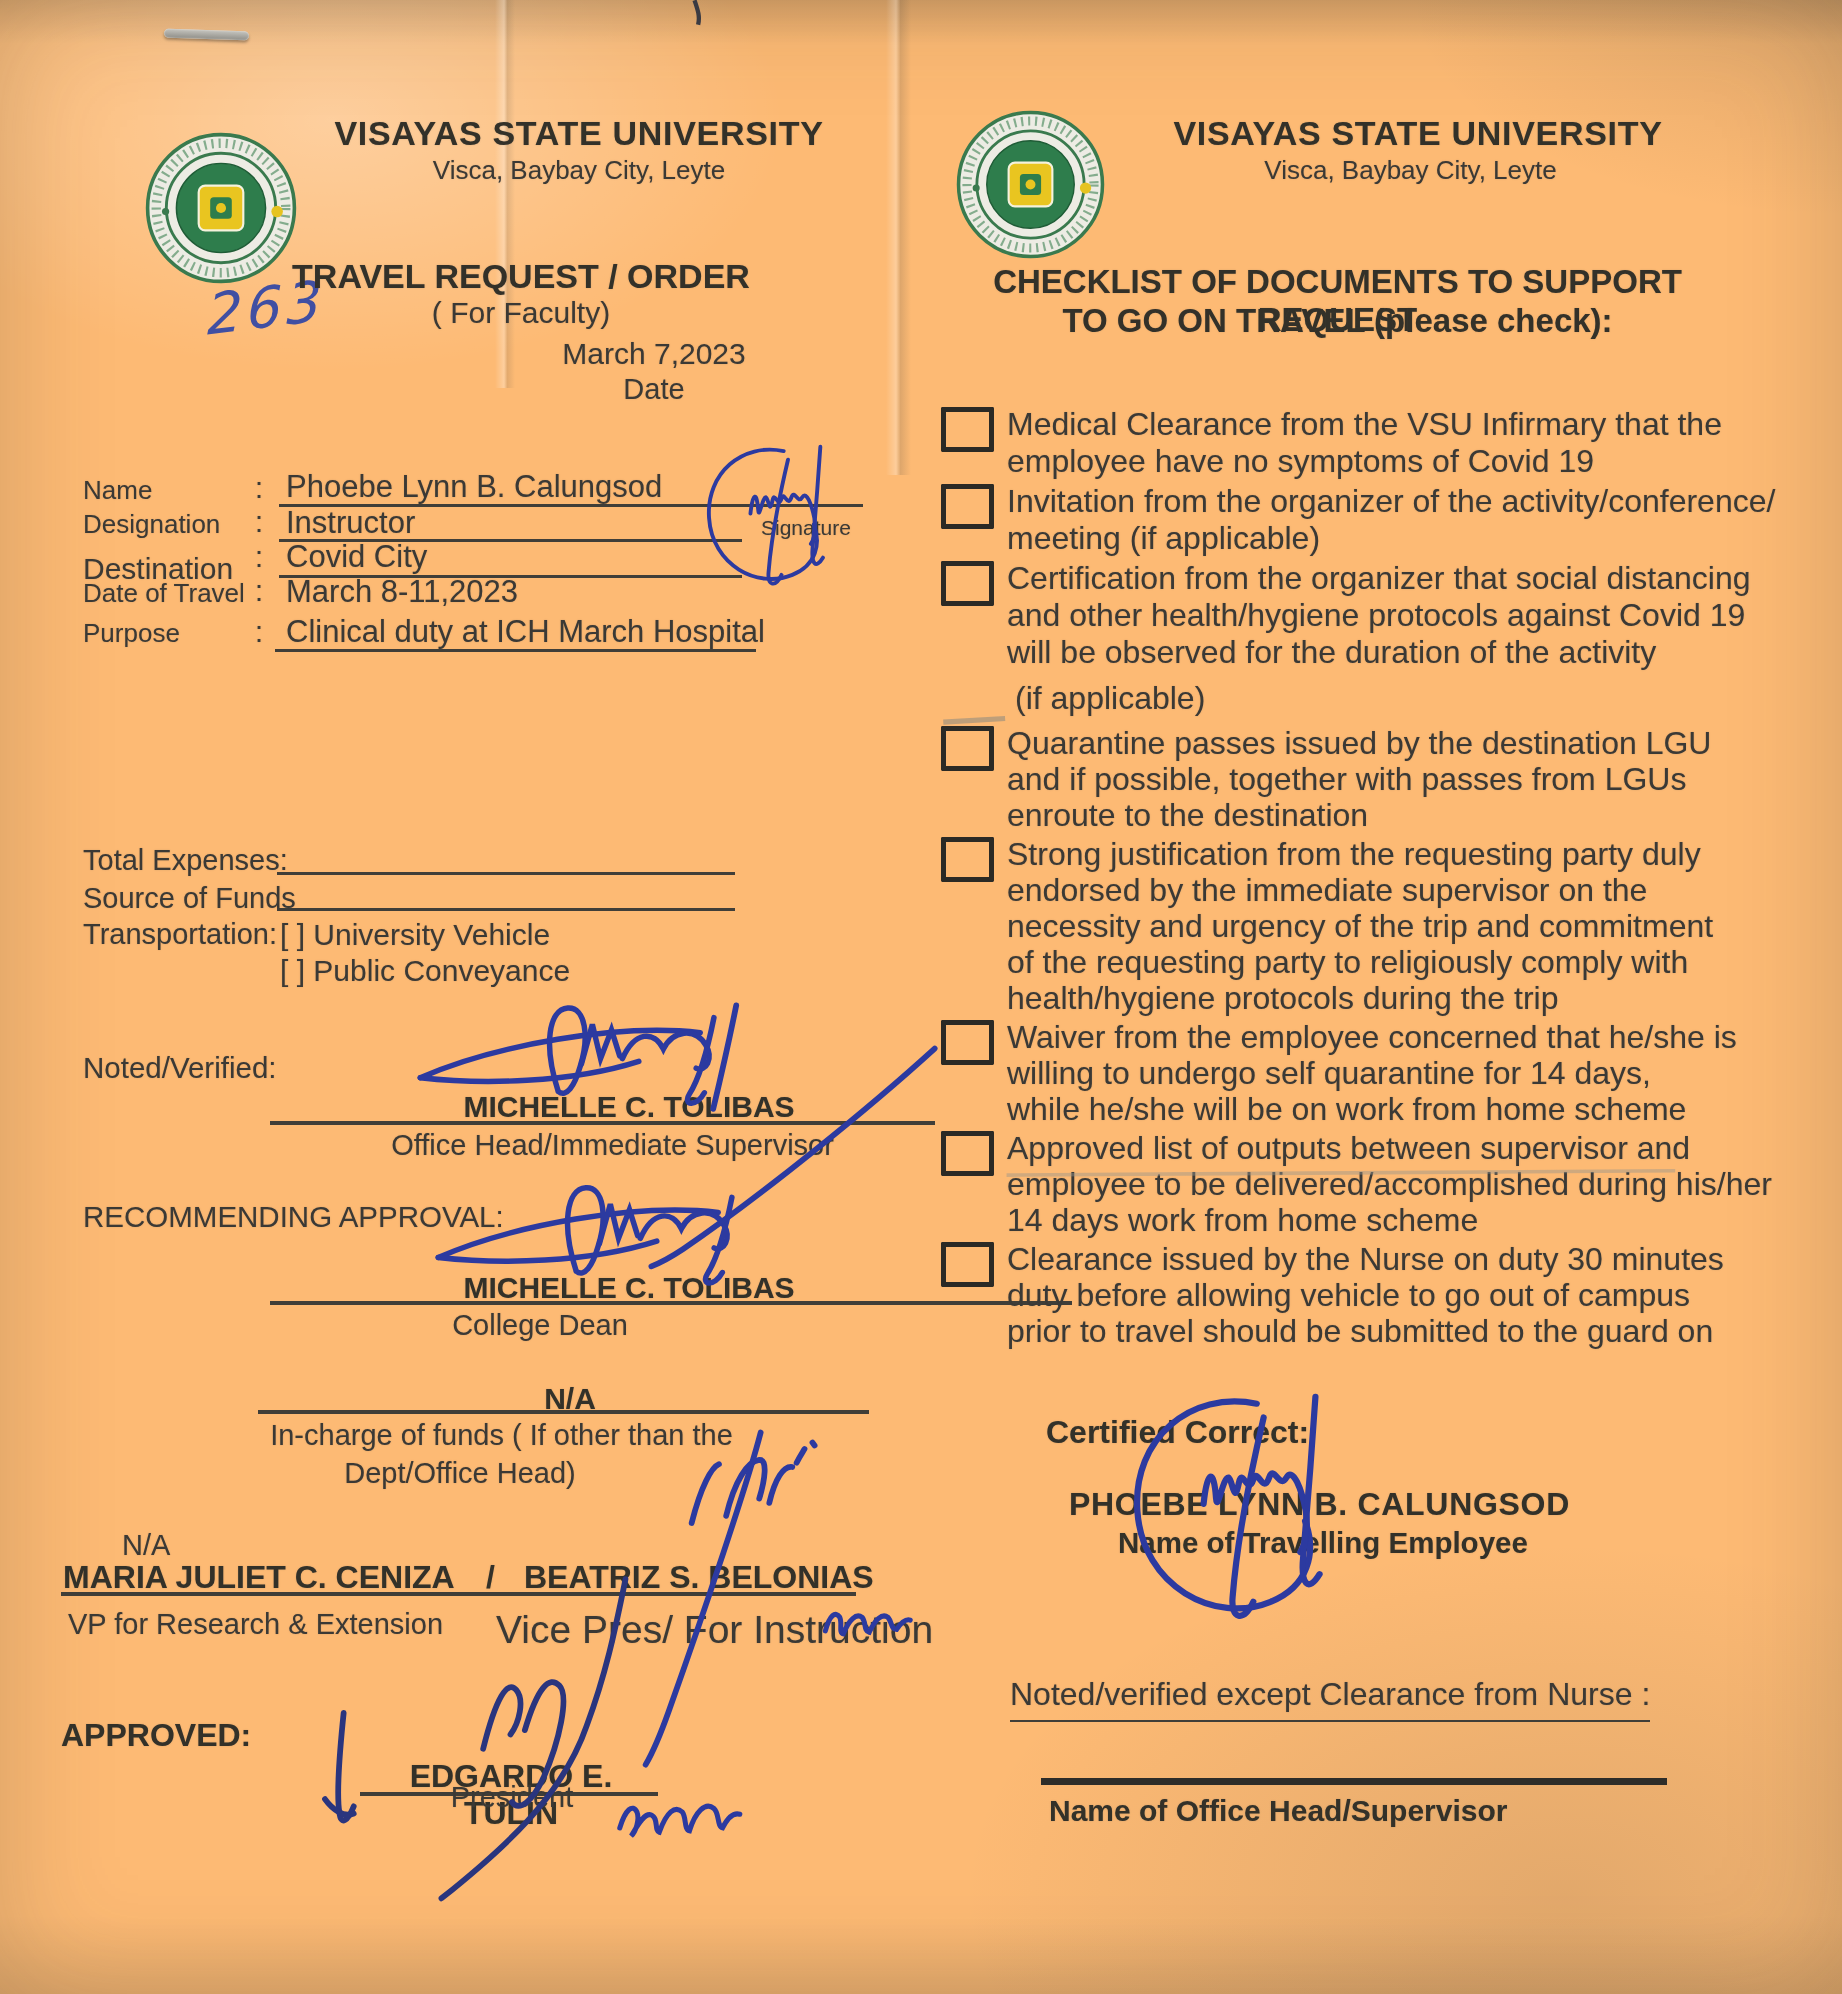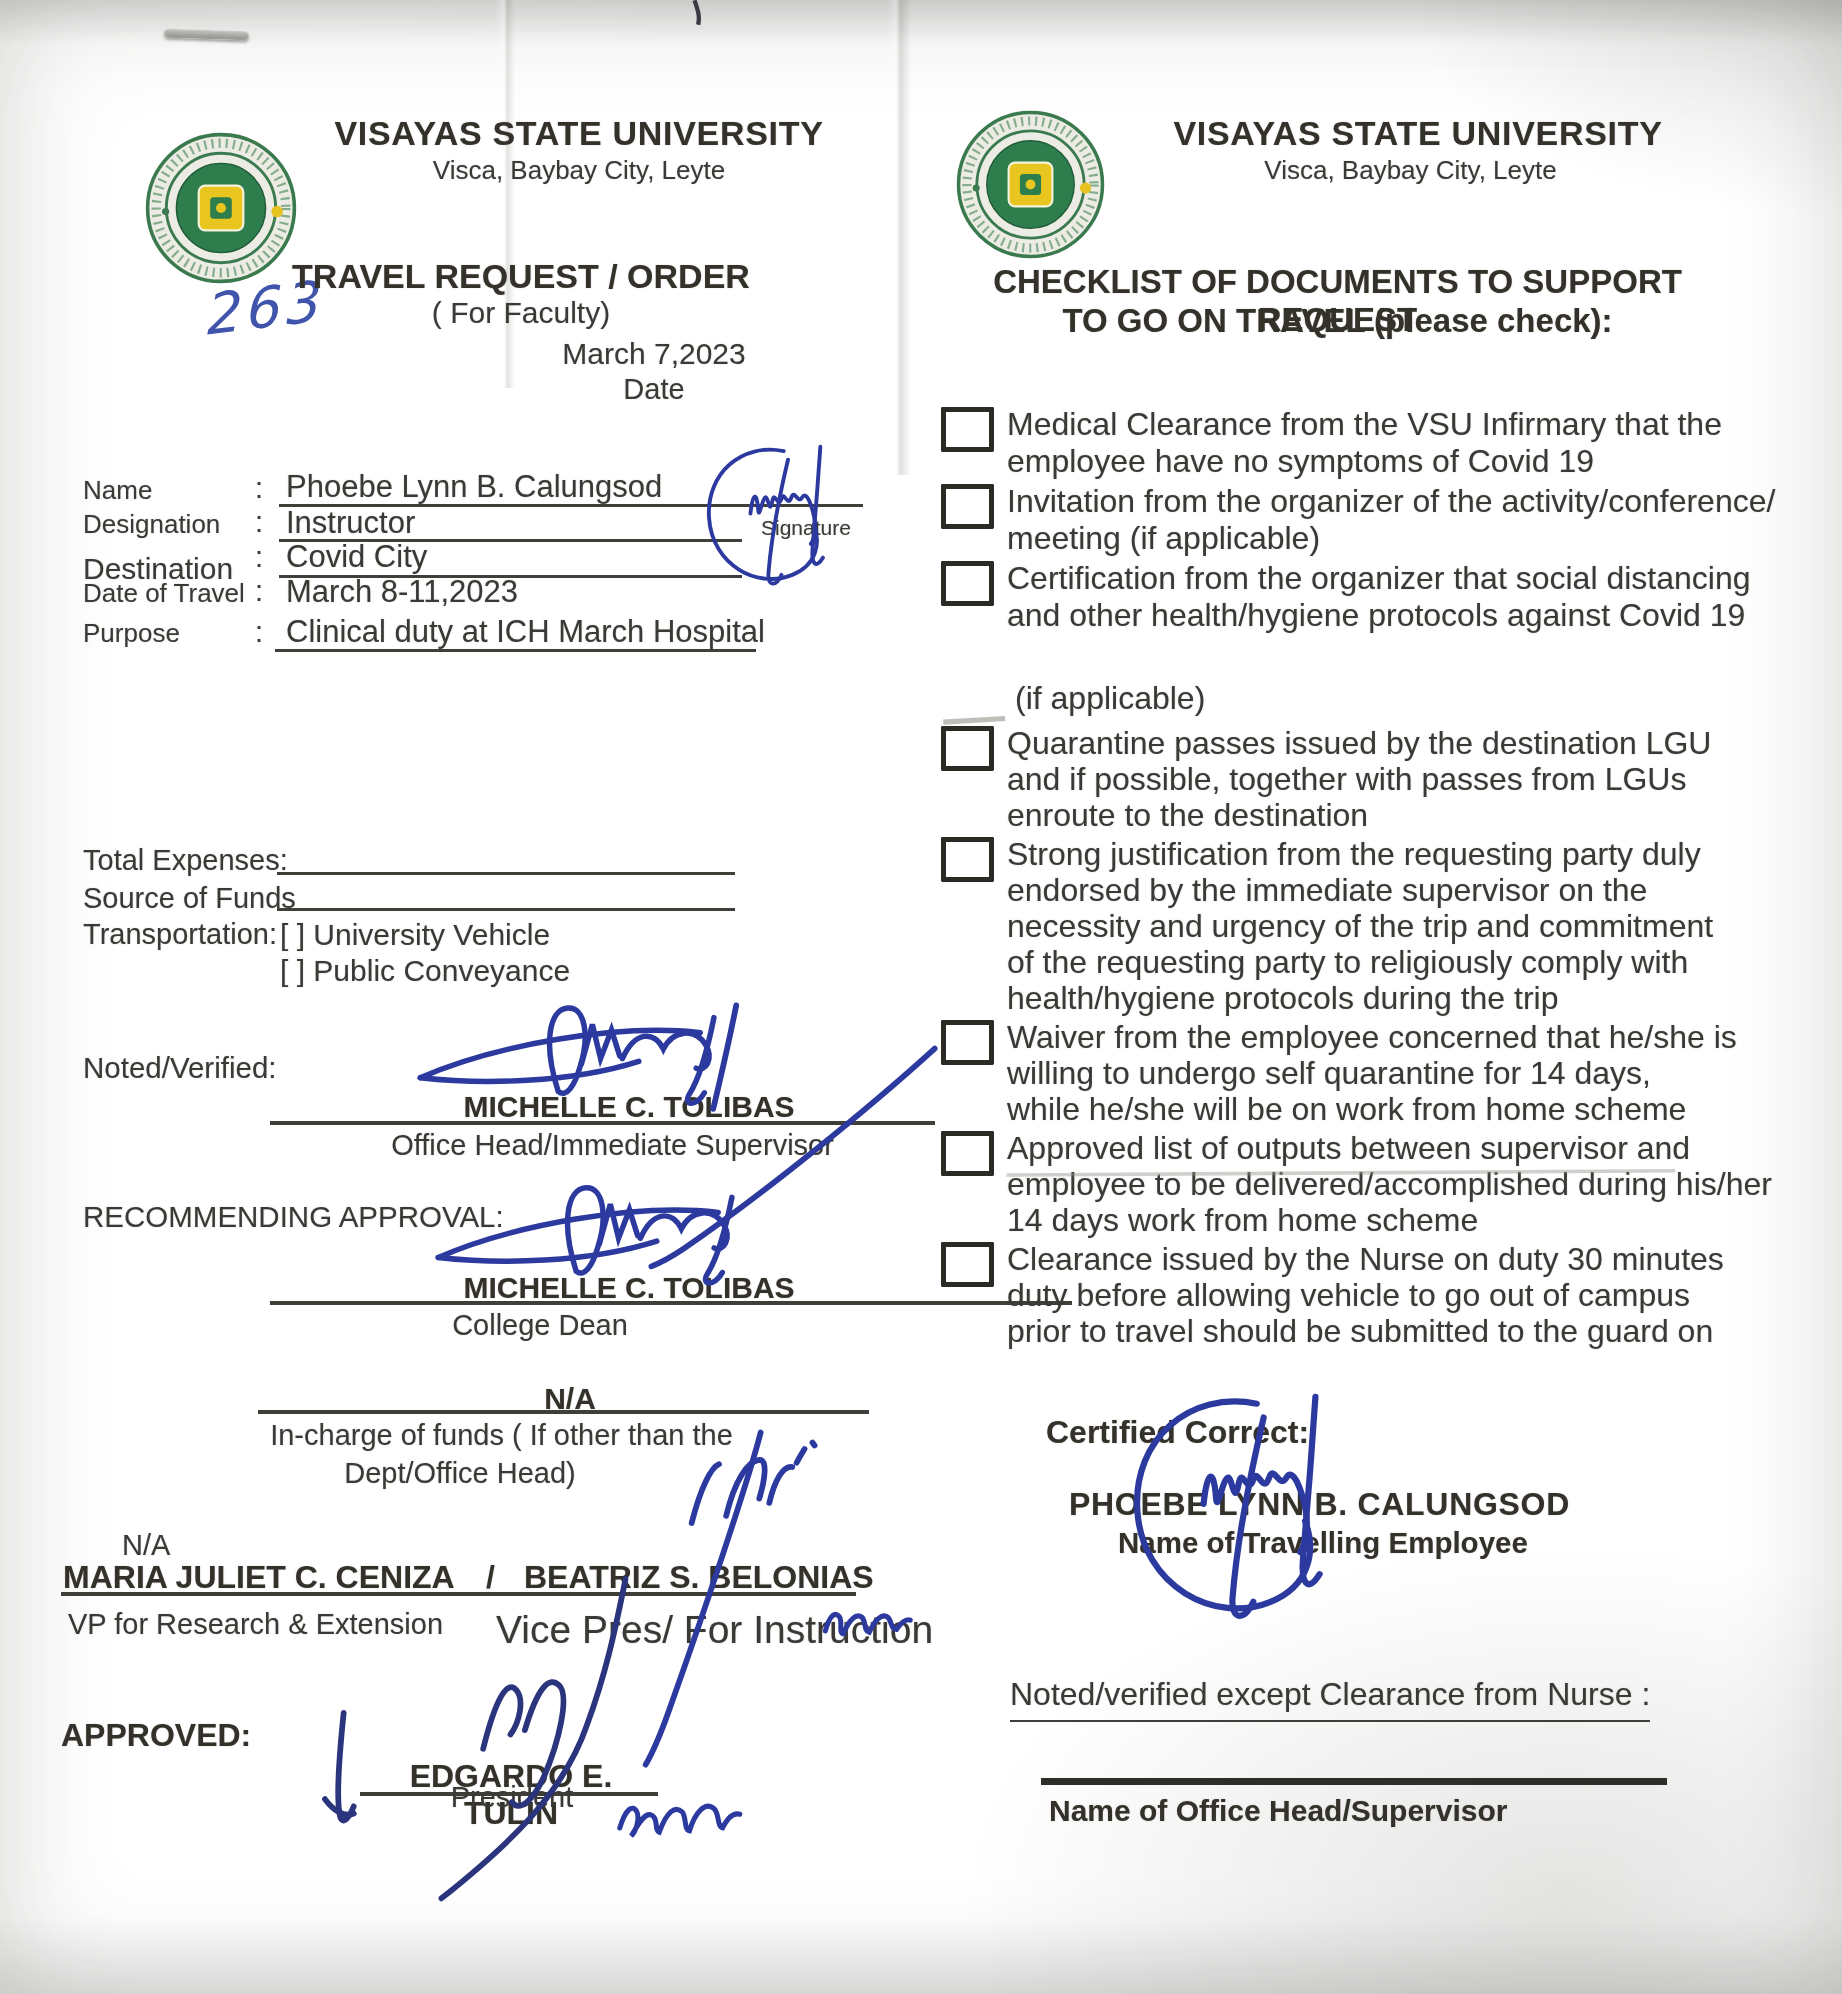--- a/index.html
+++ b/index.html
@@ -1,18 +1,18 @@
 <!DOCTYPE html>
 <html style="font-size:11.5px"><head>
 <meta charset="utf-8">
 <style>
   html,body{margin:0;padding:0;background:#8a8883;}
   #stage{
     position:relative;width:1842px;height:1995px;overflow:hidden;
-    background:#ffffff;
+    background:#fdba74;
     font-family:"Liberation Sans", sans-serif;
     color:#3a3834;
   }
   #paper-tone{position:absolute;inset:0;
     background:
       radial-gradient(647px 360px at 18% 6%, rgba(255,255,255,.30), transparent 70%),
       radial-gradient(863px 503px at 85% 95%, rgba(70,66,58,.14), transparent 70%),
       radial-gradient(575px 288px at 100% 0%, rgba(70,66,58,.15), transparent 75%),
       linear-gradient(180deg, rgba(45,43,38,.16), transparent 2.2%),
       linear-gradient(0deg, rgba(45,43,38,.10), transparent 4%);
@@ -174,20 +174,21 @@
         <div class="chk-lines">
           <div class="chk-line">Invitation from the organizer of the activity/conference/</div>
           <div class="chk-line">meeting (if applicable)</div>
         </div>
       </div>
       <div class="chk-item">
         <span class="chk-box"></span>
         <div class="chk-lines">
           <div class="chk-line">Certification from the organizer that social distancing</div>
           <div class="chk-line">and other health/hygiene protocols against Covid 19</div>
+          <div class="chk-line">will be observed for the duration of the activity</div>
         </div>
       </div>
     </div>
 
   <div class="abs print" style="left:1015px;top:680px;font-size:32px;">(if applicable)</div>
 
   <div class="abs" id="list-b" style="left:941px;top:725px;width:863px;">
       <div class="chk-item">
         <span class="chk-box"></span>
         <div class="chk-lines">

